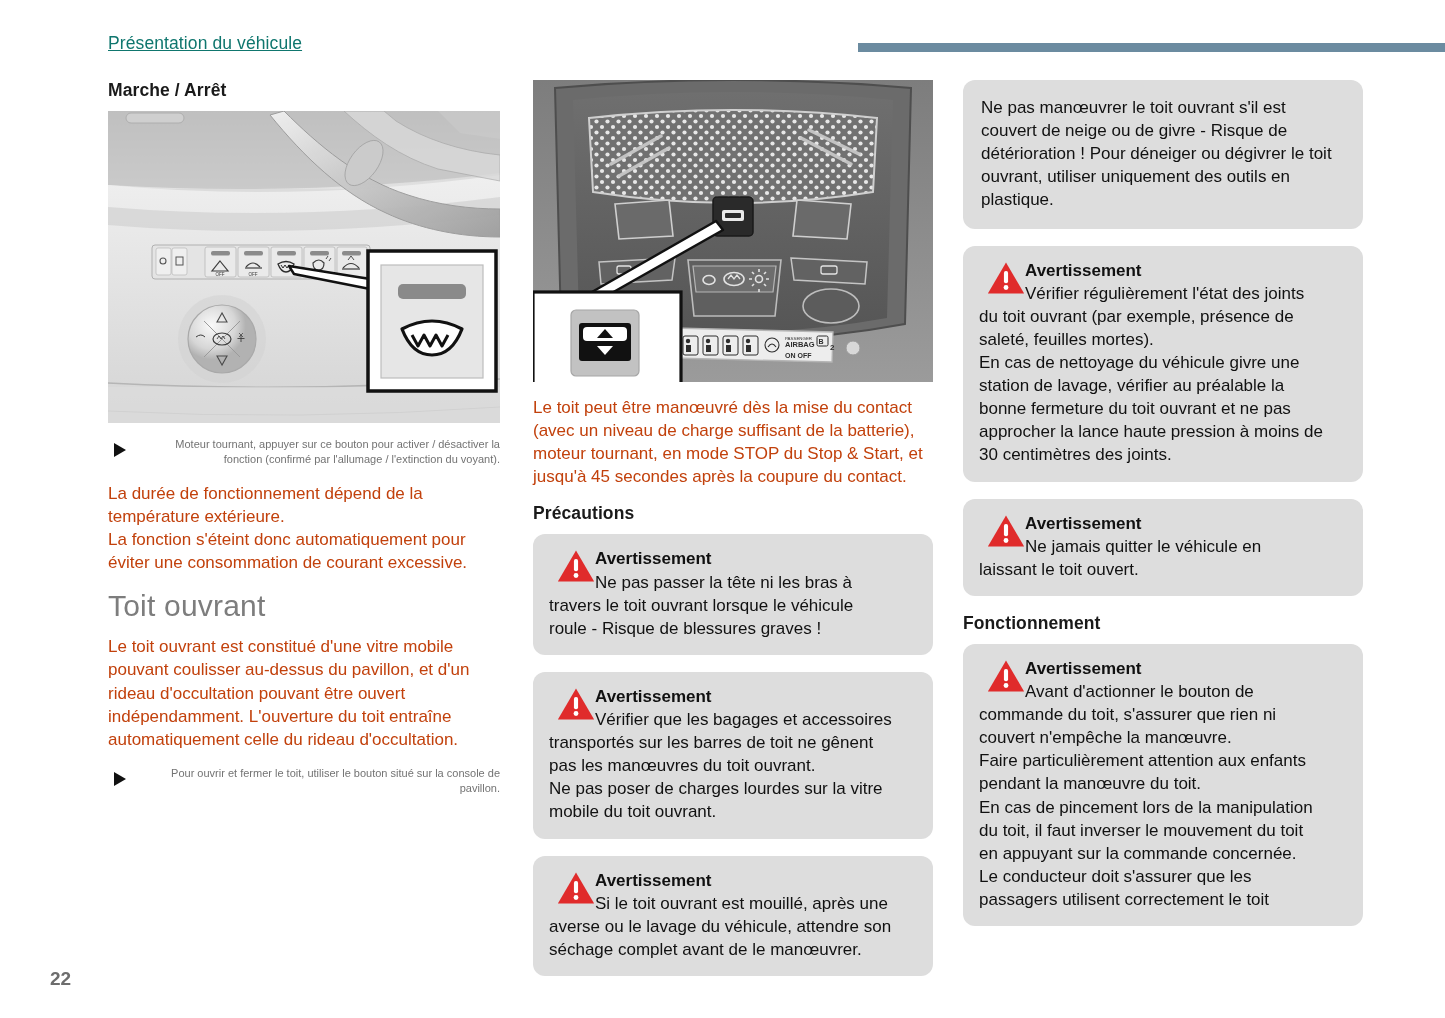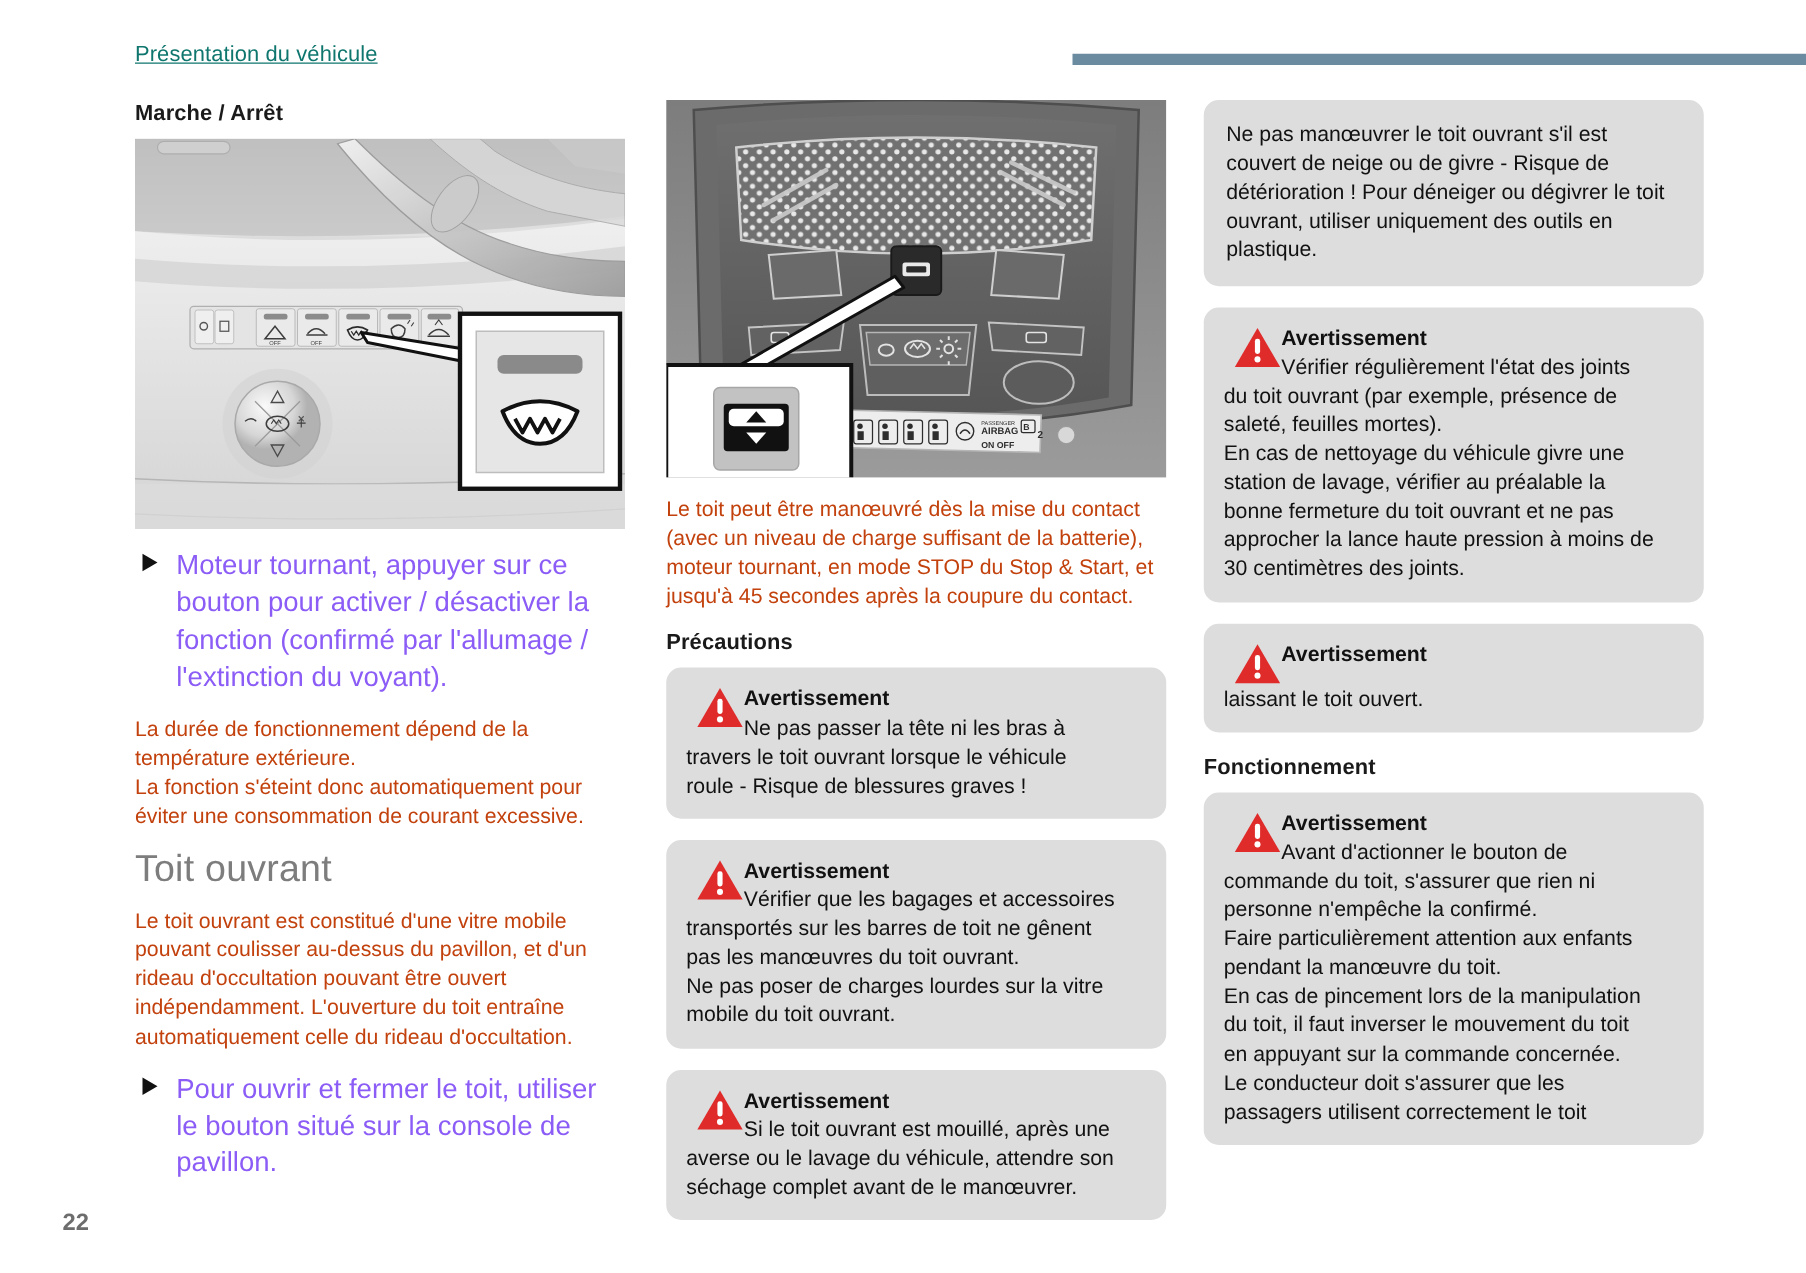--- a/index.html
+++ b/index.html
@@ -69,25 +69,26 @@
   }
   p.body {
     font-size: 17px;
     line-height: 1.36;
     color: #c2410c;
     margin: 0 0 15px 0;
   }
 
   .bullet {
     position: relative;
-    font-size: 22px;
+    font-size: 11px;
     line-height: 1.36;
-    color: #8b5cf6;
+    color: #737373;
     padding-left: 33px;
     margin: 0 0 15px 0;
+    text-align: right;
   }
   .bullet::before {
     content: "";
     position: absolute;
     left: 6px;
     top: 6px;
     width: 0; height: 0;
     border-left: 12px solid #111;
     border-top: 7.5px solid transparent;
     border-bottom: 7.5px solid transparent;
@@ -471,39 +472,40 @@
       </span>
     </div>
 
     <div class="warnbox">
       <svg class="warn-icon" viewBox="0 0 44 38" xmlns="http://www.w3.org/2000/svg">
         <path d="M22 1 L43 37 L1 37 Z" fill="#e02b2b"></path>
         <rect x="19.6" y="11" width="4.8" height="14" rx="2.2" fill="#ffffff"></rect>
         <circle cx="22" cy="30" r="2.8" fill="#ffffff"></circle>
       </svg>
       <span class="warn-title">Avertissement</span>
+      <span class="warn-first">Ne jamais quitter le véhicule en</span>
       <span class="warn-rest">
         <span>laissant le toit ouvert.</span>
       </span>
     </div>
 
     <div class="h-bold">Fonctionnement</div>
 
 
     <div class="warnbox">
       <svg class="warn-icon" viewBox="0 0 44 38" xmlns="http://www.w3.org/2000/svg">
         <path d="M22 1 L43 37 L1 37 Z" fill="#e02b2b"></path>
         <rect x="19.6" y="11" width="4.8" height="14" rx="2.2" fill="#ffffff"></rect>
         <circle cx="22" cy="30" r="2.8" fill="#ffffff"></circle>
       </svg>
       <span class="warn-title">Avertissement</span>
       <span class="warn-first">Avant d'actionner le bouton de</span>
       <span class="warn-rest">
         <span>commande du toit, s'assurer que rien ni</span>
-        <span>personne n'empêche la confirmé.</span>
+        <span>couvert n'empêche la manœuvre.</span>
         <span>Faire particulièrement attention aux enfants</span>
         <span>pendant la manœuvre du toit.</span>
         <span>En cas de pincement lors de la manipulation</span>
         <span>du toit, il faut inverser le mouvement du toit</span>
         <span>en appuyant sur la commande concernée.</span>
         <span>Le conducteur doit s'assurer que les</span>
         <span>passagers utilisent correctement le toit</span>
 
       </span>
     </div>

